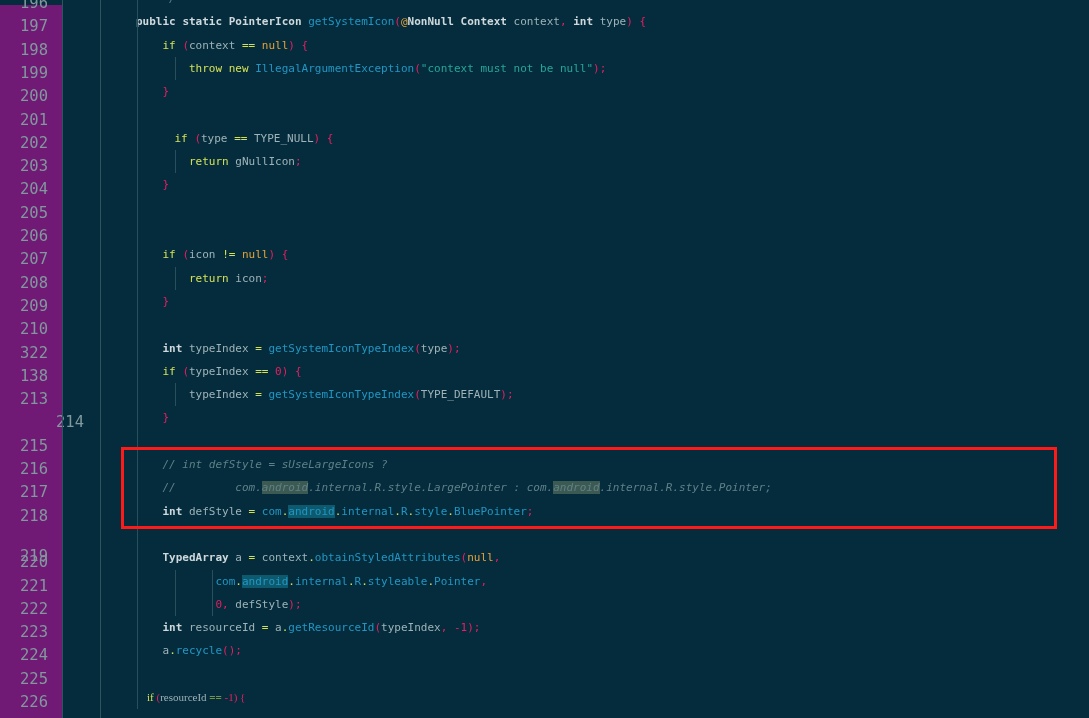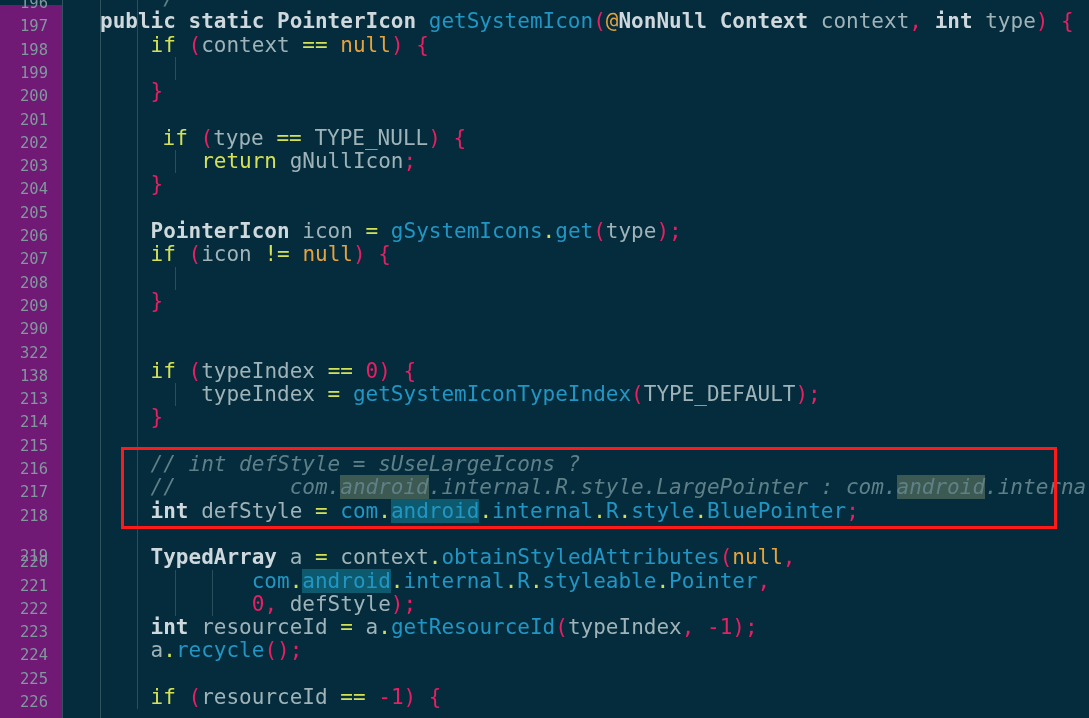--- a/index.html
+++ b/index.html
@@ -61,23 +61,24 @@
     top: 0;
     width: 989px;
     height: 718px;
   }
   .line {
     position: absolute;
     left: 0;
     height: 23.3px;
     line-height: 23.3px;
     white-space: pre;
-    font-size: 21px;
+    font-size: 11px;
     font-family: "DejaVu Sans Mono", "Liberation Mono", monospace;
     color: #9fb3b8;
+    padding-left: 36px;
   }
 
   
   .iguide {
     position: absolute;
     width: 1px;
     background: #27505c;
   }
 
   
@@ -134,25 +135,25 @@
       <div class="lnum" style="top: 80.2px;">200</div>
       <div class="lnum" style="top: 103.5px;">201</div>
       <div class="lnum" style="top: 126.8px;">202</div>
       <div class="lnum" style="top: 150.1px;">203</div>
       <div class="lnum" style="top: 173.4px;">204</div>
       <div class="lnum" style="top: 196.7px;">205</div>
       <div class="lnum" style="top: 220px;">206</div>
       <div class="lnum" style="top: 243.3px;">207</div>
       <div class="lnum" style="top: 266.6px;">208</div>
       <div class="lnum" style="top: 289.9px;">209</div>
-      <div class="lnum" style="top: 313.2px;">290</div>
+      <div class="lnum" style="top: 313.2px;">210</div>
       <div class="lnum" style="top: 336.5px;">322</div>
       <div class="lnum" style="top: 359.8px;">138</div>
       <div class="lnum" style="top: 383.1px;">213</div>
-      <div class="lnum" style="top: 406.4px;">214</div>
+      <div class="lnum" style="top: 406.4px; padding-left: 36px;">214</div>
       <div class="lnum" style="top: 429.7px;">215</div>
       <div class="lnum" style="top: 453px;">216</div>
       <div class="lnum" style="top: 476.3px;">217</div>
       <div class="lnum" style="top: 499.6px;">218</div>
       <div class="lnum" style="top: 522.9px; margin-top: 17px;">219</div>
       <div class="lnum" style="top: 546.2px;">220</div>
       <div class="lnum" style="top: 569.5px;">221</div>
       <div class="lnum" style="top: 592.8px;">222</div>
       <div class="lnum" style="top: 616.1px;">223</div>
       <div class="lnum" style="top: 639.4px;">224</div>
@@ -160,45 +161,47 @@
       <div class="lnum" style="top: 686px;">226</div>
     </div>
 
   <div class="vrule" id="vrule-1"></div>
   <div class="vrule" id="vrule-2"></div>
 
   <div id="code">
       <div class="line" style="top: -13px;">    <span class="cmt">*/</span></div>
       <div class="line" style="top: 10.3px;"><span class="type">public</span> <span class="type">static</span> <span class="type">PointerIcon</span> <span class="cls">getSystemIcon</span><span class="punct">(</span><span class="annat">@</span><span class="type">NonNull</span> <span class="type">Context</span> <span class="id">context</span><span class="punct">,</span> <span class="type">int</span> <span class="id">type</span><span class="punct">)</span> <span class="punct">{</span></div>
       <div class="line" style="top: 33.6px;">    <span class="kw">if</span> <span class="punct">(</span><span class="id">context</span> <span class="op">==</span> <span class="nullk">null</span><span class="punct">)</span> <span class="punct">{</span></div>
+      <div class="line" style="top: 56.9px;">        <span class="kw">throw</span> <span class="kw">new</span> <span class="cls">IllegalArgumentException</span><span class="punct">(</span><span class="str">"context must not be null"</span><span class="punct">)</span><span class="punct">;</span></div>
       <div class="line" style="top: 80.2px;">    <span class="punct">}</span></div>
       <div class="line" style="top: 103.5px;"></div>
       <div class="line" style="top: 126.8px; margin-left: 12px;">    <span class="kw">if</span> <span class="punct">(</span><span class="id">type</span> <span class="op">==</span> <span class="const">TYPE_NULL</span><span class="punct">)</span> <span class="punct">{</span></div>
       <div class="line" style="top: 150.1px;">        <span class="kw">return</span> <span class="id">gNullIcon</span><span class="punct">;</span></div>
       <div class="line" style="top: 173.4px;">    <span class="punct">}</span></div>
       <div class="line" style="top: 196.7px;"></div>
-      <div class="line" style="top: 220px;">    <span class="type">PointerIcon</span> <span class="id">icon</span> <span class="op">=</span> <span class="cls">gSystemIcons</span><span class="op">.</span><span class="cls">get</span><span class="punct">(</span><span class="id">type</span><span class="punct">)</span><span class="punct">;</span></div>
       <div class="line" style="top: 243.3px;">    <span class="kw">if</span> <span class="punct">(</span><span class="id">icon</span> <span class="op">!=</span> <span class="nullk">null</span><span class="punct">)</span> <span class="punct">{</span></div>
+      <div class="line" style="top: 266.6px;">        <span class="kw">return</span> <span class="id">icon</span><span class="punct">;</span></div>
       <div class="line" style="top: 289.9px;">    <span class="punct">}</span></div>
       <div class="line" style="top: 313.2px;"></div>
+      <div class="line" style="top: 336.5px;">    <span class="type">int</span> <span class="id">typeIndex</span> <span class="op">=</span> <span class="cls">getSystemIconTypeIndex</span><span class="punct">(</span><span class="id">type</span><span class="punct">)</span><span class="punct">;</span></div>
       <div class="line" style="top: 359.8px;">    <span class="kw">if</span> <span class="punct">(</span><span class="id">typeIndex</span> <span class="op">==</span> <span class="num">0</span><span class="punct">)</span> <span class="punct">{</span></div>
       <div class="line" style="top: 383.1px;">        <span class="id">typeIndex</span> <span class="op">=</span> <span class="cls">getSystemIconTypeIndex</span><span class="punct">(</span><span class="const">TYPE_DEFAULT</span><span class="punct">)</span><span class="punct">;</span></div>
       <div class="line" style="top: 406.4px;">    <span class="punct">}</span></div>
       <div class="line" style="top: 429.7px;"></div>
       <div class="line" style="top: 453px;">    <span class="cmt">// int defStyle = sUseLargeIcons ?</span></div>
       <div class="line" style="top: 476.3px;">    <span class="cmt">//         com.<span class="hl-cmt">android</span>.internal.R.style.LargePointer : com.<span class="hl-cmt">android</span>.internal.R.style.Pointer;</span></div>
       <div class="line" style="top: 499.6px;">    <span class="type">int</span> <span class="id">defStyle</span> <span class="op">=</span> <span class="cls">com</span><span class="op">.</span><span class="hl-code"><span class="cls">android</span></span><span class="op">.</span><span class="cls">internal</span><span class="op">.</span><span class="cls">R</span><span class="op">.</span><span class="cls">style</span><span class="op">.</span><span class="cls">BluePointer</span><span class="punct">;</span></div>
       <div class="line" style="top: 522.9px;"></div>
       <div class="line" style="top: 546.2px;">    <span class="type">TypedArray</span> <span class="id">a</span> <span class="op">=</span> <span class="id">context</span><span class="op">.</span><span class="cls">obtainStyledAttributes</span><span class="punct">(</span><span class="nullk">null</span><span class="punct">,</span></div>
       <div class="line" style="top: 569.5px;">            <span class="cls">com</span><span class="op">.</span><span class="hl-code"><span class="cls">android</span></span><span class="op">.</span><span class="cls">internal</span><span class="op">.</span><span class="cls">R</span><span class="op">.</span><span class="cls">styleable</span><span class="op">.</span><span class="cls">Pointer</span><span class="punct">,</span></div>
       <div class="line" style="top: 592.8px;">            <span class="num">0</span><span class="punct">,</span> <span class="id">defStyle</span><span class="punct">)</span><span class="punct">;</span></div>
       <div class="line" style="top: 616.1px;">    <span class="type">int</span> <span class="id">resourceId</span> <span class="op">=</span> <span class="id">a</span><span class="op">.</span><span class="cls">getResourceId</span><span class="punct">(</span><span class="id">typeIndex</span><span class="punct">,</span> <span class="num">-1</span><span class="punct">)</span><span class="punct">;</span></div>
       <div class="line" style="top: 639.4px;">    <span class="id">a</span><span class="op">.</span><span class="cls">recycle</span><span class="punct">(</span><span class="punct">)</span><span class="punct">;</span></div>
       <div class="line" style="top: 662.7px;"></div>
-      <div class="line" style="top: 686px;">    <span class="kw">if</span> <span class="punct">(</span><span class="id">resourceId</span> <span class="op">==</span> <span class="num">-1</span><span class="punct">)</span> <span class="punct">{</span></div>
+      <div class="line" style="top: 686px; font-family: Liberation Serif, serif;">    <span class="kw">if</span> <span class="punct">(</span><span class="id">resourceId</span> <span class="op">==</span> <span class="num">-1</span><span class="punct">)</span> <span class="punct">{</span></div>
       <div class="iguide" style="left: 37.4px; top: -13px; height: 722.3px;"></div>
       <div class="iguide" style="left: 74.8px; top: 56.9px; height: 23.3px;"></div>
       <div class="iguide" style="left: 74.8px; top: 150.1px; height: 23.3px;"></div>
       <div class="iguide" style="left: 74.8px; top: 266.6px; height: 23.3px;"></div>
       <div class="iguide" style="left: 74.8px; top: 383.1px; height: 23.3px;"></div>
       <div class="iguide" style="left: 74.8px; top: 569.5px; height: 46.6px;"></div>
       <div class="iguide" style="left: 112.2px; top: 569.5px; height: 46.6px;"></div>
     </div>
 
   <div id="redbox" style="left: 121px; top: 447px; width: 936px; height: 81.9px;"></div>

